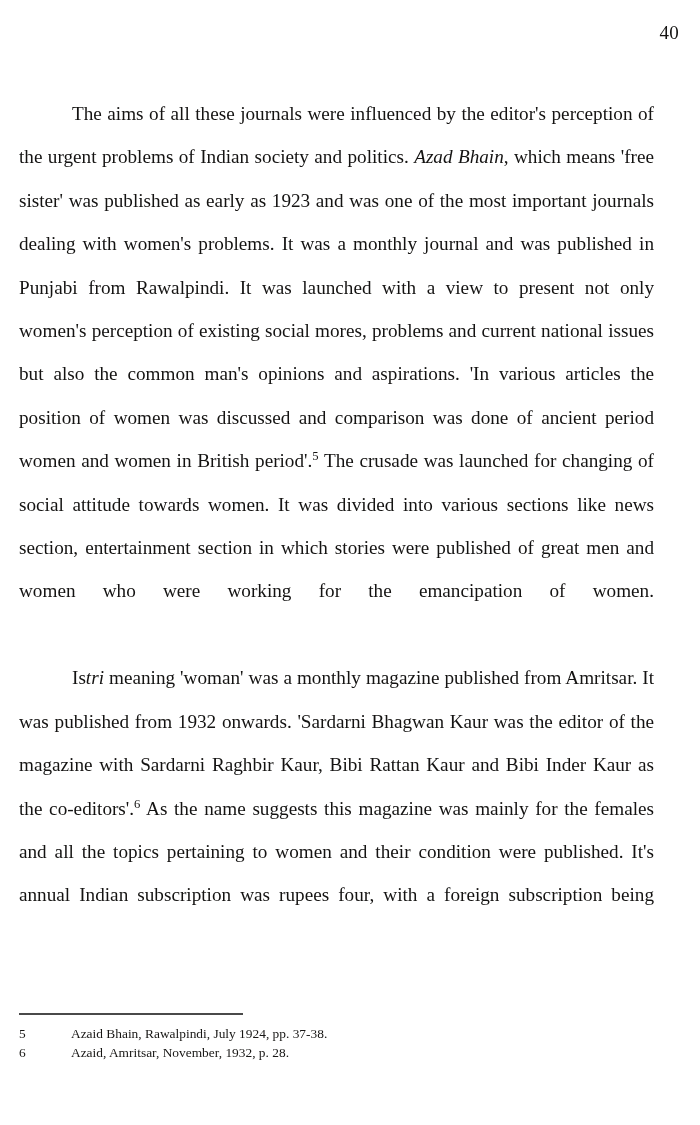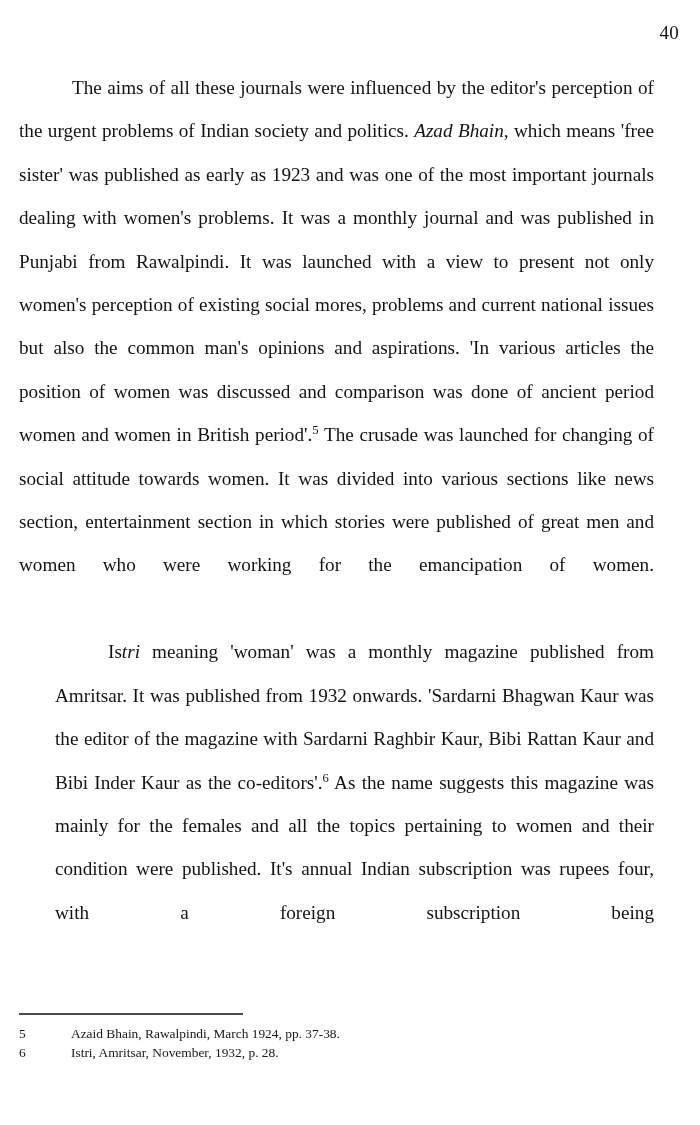--- a/index.html
+++ b/index.html
@@ -29,37 +29,36 @@
     font-size: 19px;
     line-height: 22px;
     letter-spacing: 0.2px;
     color: #141312;
   }
 
   
   .textblock {
     position: absolute;
     left: 19px;
-    top: 66px;
+    top: 92px;
     width: 635px;
   }
   p.para {
     margin: 0;
     font-size: 19.2px;
     line-height: 43.4px;
     text-align: justify;
     text-justify: inter-word;
     text-indent: 53px;
     color: #141312;
     hyphens: none;
     word-spacing: 0.2px;
   }
   p.para + p.para {
     margin-top: 0;
-    margin-left: 36px;
   }
   p.para:last-child {
     text-align: justify;
   }
   
   p.para::after {
     content: "";
     display: inline-block;
     width: 100%;
   }
@@ -120,22 +119,22 @@
   <div class="textblock">
     <p class="para"><span>The aims of all these journals were influenced by the editor's perception of the urgent problems of Indian society and politics. </span><i class="it">Azad Bhain</i><span>, which means 'free sister' was published as early as 1923 and was one of the most important journals dealing with women's problems. It was a monthly journal and was published in Punjabi from Rawalpindi. It was launched with a view to present not only women's perception of existing social mores, problems and current national issues but also the common man's opinions and aspirations. 'In various articles the position of women was discussed and comparison was done of ancient period women and women in British period'.</span><sup class="fnref">5</sup><span> The crusade was launched for changing of social attitude towards women. It was divided into various sections like news section, entertainment section in which stories were published of great men and women who were working for the emancipation of women.</span></p>
     <p class="para"><span>Is</span><i class="it">tri</i><span> meaning 'woman' was a monthly magazine published from Amritsar. It was published from 1932 onwards. 'Sardarni Bhagwan Kaur was the editor of the magazine with Sardarni Raghbir Kaur, Bibi Rattan Kaur and Bibi Inder Kaur as the co-editors'.</span><sup class="fnref">6</sup><span> As the name suggests this magazine was mainly for the females and all the topics pertaining to women and their condition were published. It's annual Indian subscription was rupees four, with a foreign subscription being</span></p>
   </div>
 
   <div class="footnotes">
     <div class="fnrule"></div>
     <ul class="fnlist">
       <li class="fnitem">
         <span class="fnnum">5</span>
-        <span class="fntext"><span class="src">Azaid Bhain</span><span>, Rawalpindi, March 1924, pp. 37-38.</span></span>
+        <span class="fntext"><span class="src">Azaid Bhain</span><span>, Rawalpindi, July 1924, pp. 37-38.</span></span>
       </li>
       <li class="fnitem">
         <span class="fnnum">6</span>
-        <span class="fntext"><span class="src">Istri</span><span>, Amritsar, November, 1932, p. 28.</span></span>
+        <span class="fntext"><span class="src">Azaid</span><span>, Amritsar, November, 1932, p. 28.</span></span>
       </li>
     </ul>
   </div>
 
 </div>
 
 </body></html>

